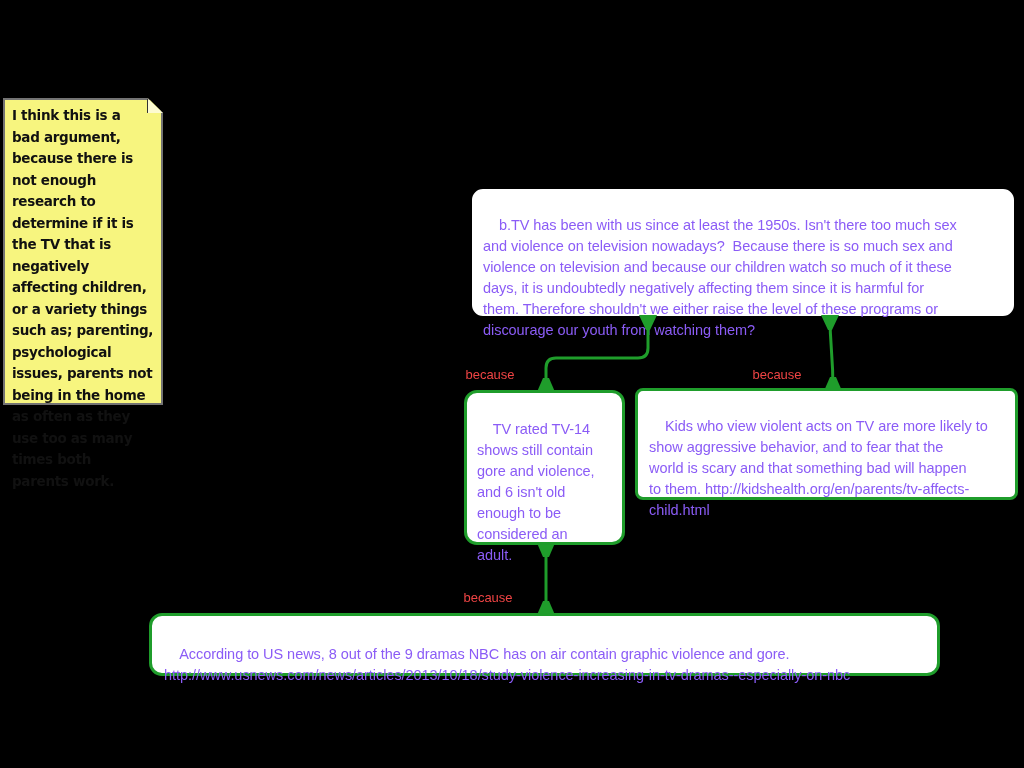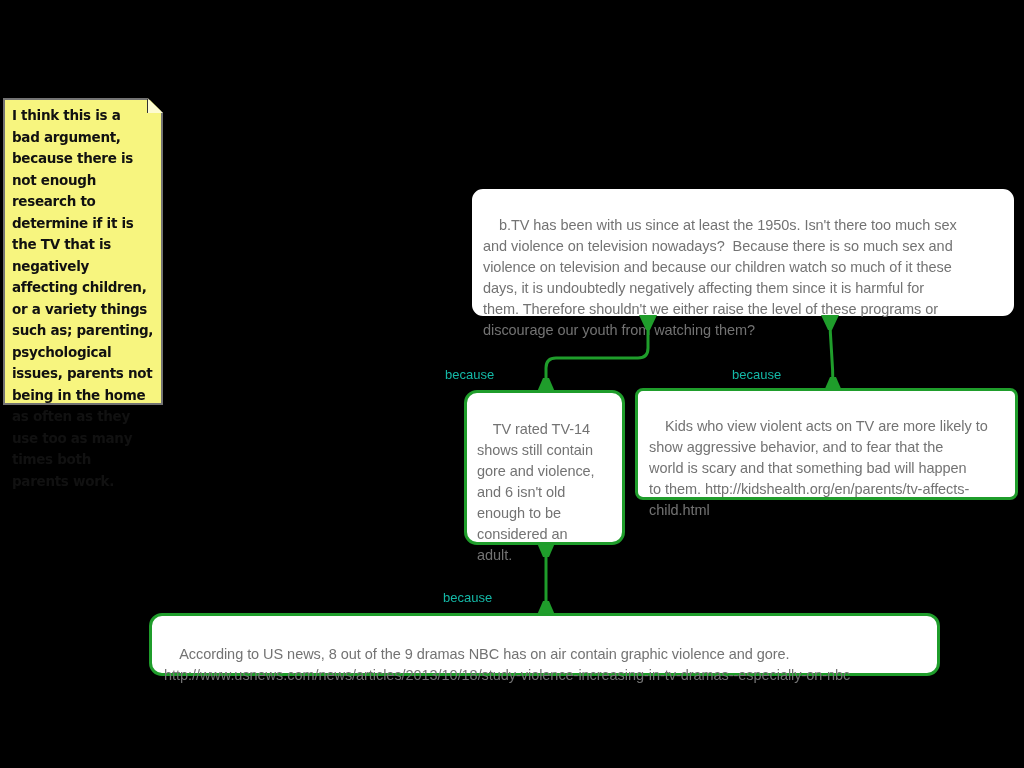--- a/index.html
+++ b/index.html
@@ -59,21 +59,21 @@
     clip-path: polygon(0 0, 100% 100%, 2% 100%, 0 98%);
     border-left: 1px solid #333;
   }
 
   
   .box {
     position: absolute;
     box-sizing: border-box;
     background: #ffffff;
     border-radius: 13px;
-    color: #737373;
+    color: #8b5cf6;
     font-size: 14.5px;
     letter-spacing: -0.05px;
     line-height: 21px;
     white-space: pre;
   }
   .claim-box {
     left: 470px;
     top: 187px;
     width: 546px;
     height: 131px;
@@ -113,22 +113,22 @@
     left: 0;
     top: 0;
     width: 1024px;
     height: 768px;
     pointer-events: none;
     z-index: 5;
   }
   .because-label {
     position: absolute;
     width: 90px;
-    text-align: left;
-    color: #14b8a6;
+    text-align: center;
+    color: #ef4444;
     font-size: 13px;
     line-height: 14px;
     z-index: 6;
   }
   .because-1 { left: 445px; top: 368px; }
   .because-2 { left: 732px; top: 368px; }
   .because-3 { left: 443px; top: 591px; }
 </style>
 </head>
 <body>

